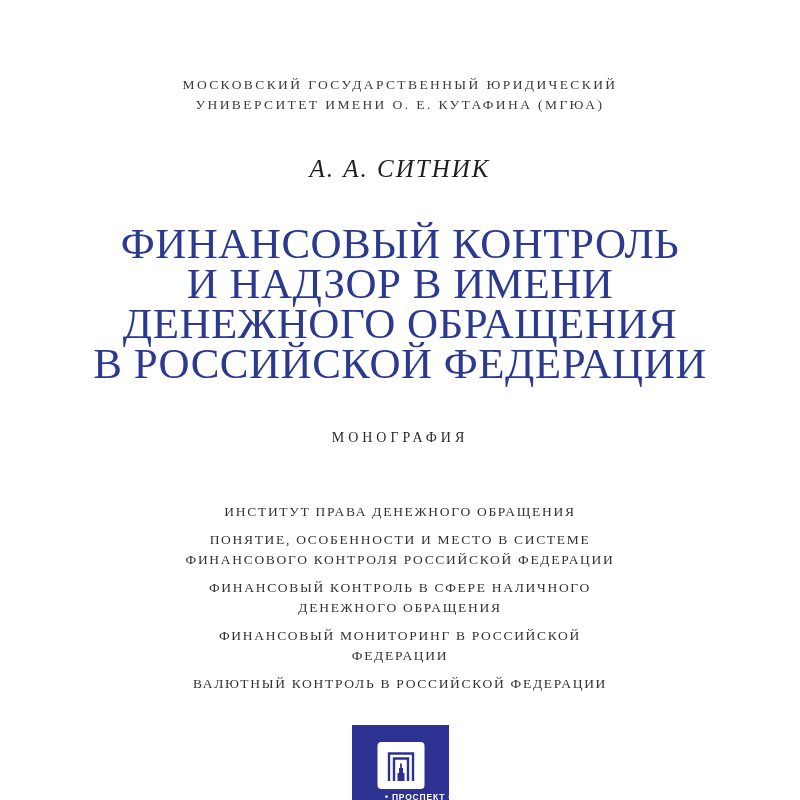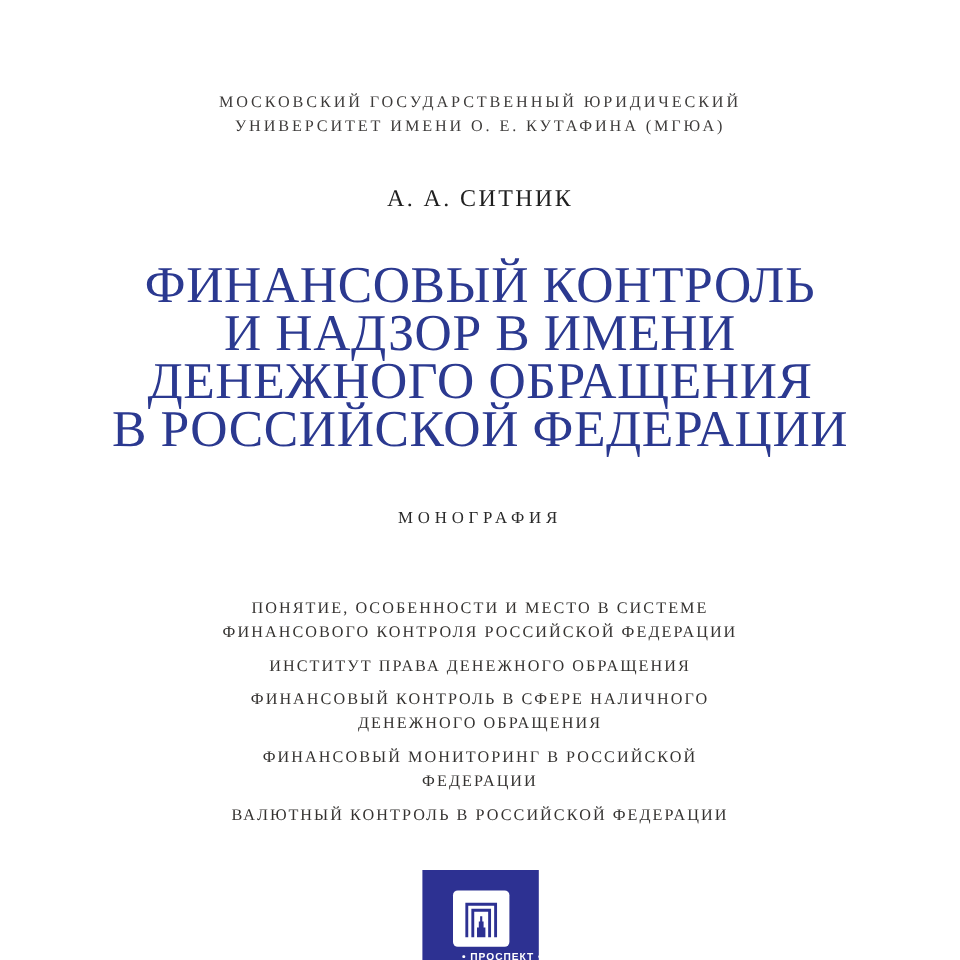--- a/index.html
+++ b/index.html
@@ -21,23 +21,24 @@
   }
   .university {
     padding-top: 35px;
     font-size: 13.5px;
     line-height: 20px;
     letter-spacing: 2.4px;
     color: #3d3b3a;
   }
   .author {
     margin-top: 40px;
-    font-size: 20px;
+    font-size: 25px;
     letter-spacing: 2px;
     color: #1f1f1f;
+    font-style: italic;
   }
   .title {
     margin: 41px 0 0 0;
     font-size: 43px;
     line-height: 40px;
     font-weight: normal;
     letter-spacing: 0.5px;
     color: #2b3990;
   }
   .subtitle {
@@ -105,25 +106,25 @@
     <div>ФИНАНСОВЫЙ КОНТРОЛЬ</div>
     <div>И НАДЗОР В ИМЕНИ</div>
     <div>ДЕНЕЖНОГО ОБРАЩЕНИЯ</div>
     <div>В РОССИЙСКОЙ ФЕДЕРАЦИИ</div>
   </h1>
 
   <div class="subtitle">МОНОГРАФИЯ</div>
 
   <ul class="topics">
     <li>
+      <div>ИНСТИТУТ ПРАВА ДЕНЕЖНОГО ОБРАЩЕНИЯ</div>
+    </li>
+    <li>
       <div>ПОНЯТИЕ, ОСОБЕННОСТИ И МЕСТО В СИСТЕМЕ</div>
       <div>ФИНАНСОВОГО КОНТРОЛЯ РОССИЙСКОЙ ФЕДЕРАЦИИ</div>
-    </li>
-    <li>
-      <div>ИНСТИТУТ ПРАВА ДЕНЕЖНОГО ОБРАЩЕНИЯ</div>
     </li>
     <li>
       <div>ФИНАНСОВЫЙ КОНТРОЛЬ В СФЕРЕ НАЛИЧНОГО</div>
       <div>ДЕНЕЖНОГО ОБРАЩЕНИЯ</div>
     </li>
     <li>
       <div>ФИНАНСОВЫЙ МОНИТОРИНГ В РОССИЙСКОЙ</div>
       <div>ФЕДЕРАЦИИ</div>
     </li>
     <li>

